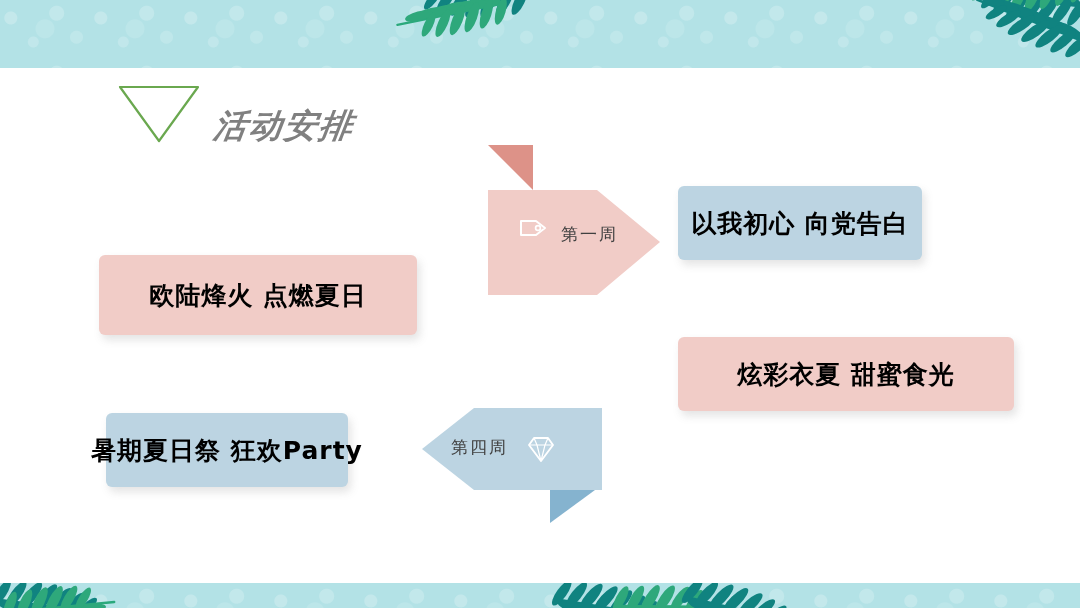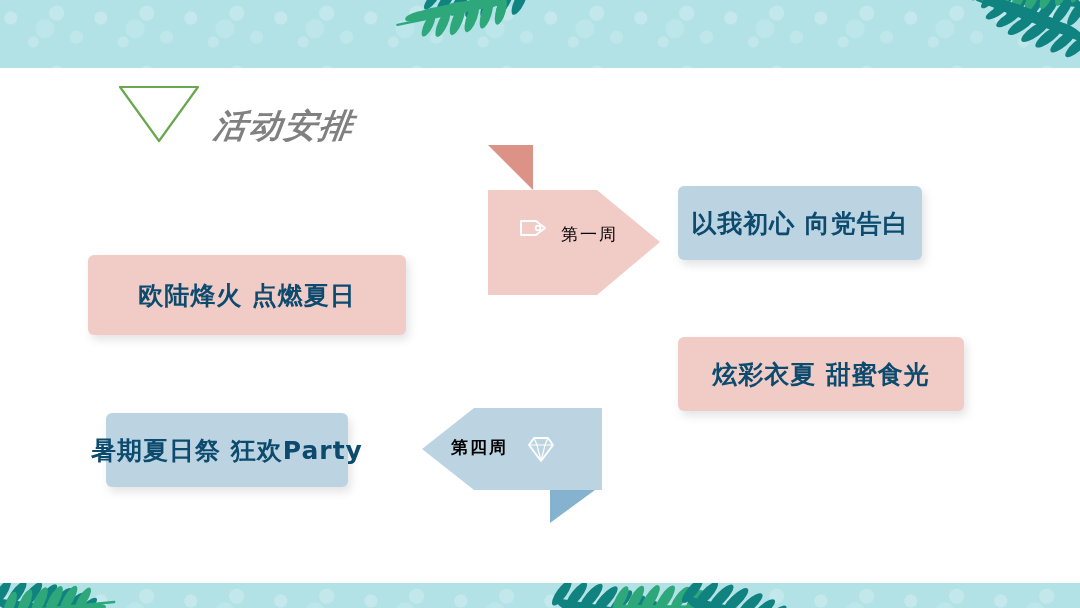--- a/index.html
+++ b/index.html
@@ -37,34 +37,34 @@
     letter-spacing:2px;line-height:1;transform:skewX(-8deg);
     font-family:"DejaVu Sans","Liberation Sans",sans-serif;
     padding-bottom:2px;
   }
 
   
   #diagram{position:absolute;left:0;top:0;width:1080px;height:608px;}
   .chev{position:absolute;}
   .chev svg{display:block;overflow:visible;}
   .chev-label{
-    position:absolute;font-size:17px;color:#000000;white-space:nowrap;
+    position:absolute;font-size:17px;color:#404040;white-space:nowrap;
     font-family:"DejaVu Serif","Liberation Serif",serif;letter-spacing:2px;
   }
   .chev-icon{position:absolute;}
 
   
   .card{
     position:absolute;border-radius:6px;
     display:flex;align-items:center;justify-content:center;
     box-shadow:3px 5px 9px rgba(120,120,120,.20);
     box-sizing:border-box;
   }
   .card-text{
-    font-size:25px;font-weight:bold;color:#0c4a6e;white-space:nowrap;
+    font-size:25px;font-weight:bold;color:#000000;white-space:nowrap;
     letter-spacing:1px;
     font-family:"DejaVu Sans","Liberation Sans",sans-serif;
   }
   .card-pink{background:#f1ccc7;}
   .card-blue{background:#bcd4e2;}
 </style>
 </head>
 <body>
 
 <div id="slide">
@@ -160,33 +160,33 @@
 
     <div class="chev" style="left:422px;top:408px;">
       <svg width="200" height="115" viewBox="0 0 200 115" xmlns="http://www.w3.org/2000/svg">
         <polygon points="128,82 173,82 128,115" fill="#85b3cf"></polygon>
         <polygon points="52,0 180,0 180,82 52,82 0,41" fill="#bcd4e2"></polygon>
       </svg>
       <svg class="chev-icon" style="left:100px;top:26px;" width="38" height="32" viewBox="0 0 38 32" xmlns="http://www.w3.org/2000/svg">
         <path d="M7,11 L12,4 L26,4 L31,11 L19,27 Z" fill="none" stroke="#ffffff" stroke-width="1.9" stroke-linejoin="round"></path>
         <path d="M7,11 L31,11 M12,4 L15,11 L19,27 M26,4 L23,11 L19,27 M15,11 L23,11" fill="none" stroke="#ffffff" stroke-width="1.2"></path>
       </svg>
-      <div class="chev-label" style="left:29px;top:28px;font-weight:bold;">第四周</div>
+      <div class="chev-label" style="left:29px;top:28px;">第四周</div>
     </div>
   </div>
 
-  <div class="card card-pink" style="left:88px;top:255px;width:318px;height:80px;">
+  <div class="card card-pink" style="left:99px;top:255px;width:318px;height:80px;">
     <span class="card-text">欧陆烽火  点燃夏日</span>
   </div>
 
   <div class="card card-blue" style="left:678px;top:186px;width:244px;height:74px;">
     <span class="card-text">以我初心 向党告白</span>
   </div>
 
-  <div class="card card-pink" style="left:678px;top:337px;width:286px;height:74px;">
+  <div class="card card-pink" style="left:678px;top:337px;width:336px;height:74px;">
     <span class="card-text">炫彩衣夏   甜蜜食光</span>
   </div>
 
   <div class="card card-blue" style="left:106px;top:413px;width:242px;height:74px;">
     <span class="card-text">暑期夏日祭  狂欢Party</span>
   </div>
 
 </div>
 
 </body></html>

